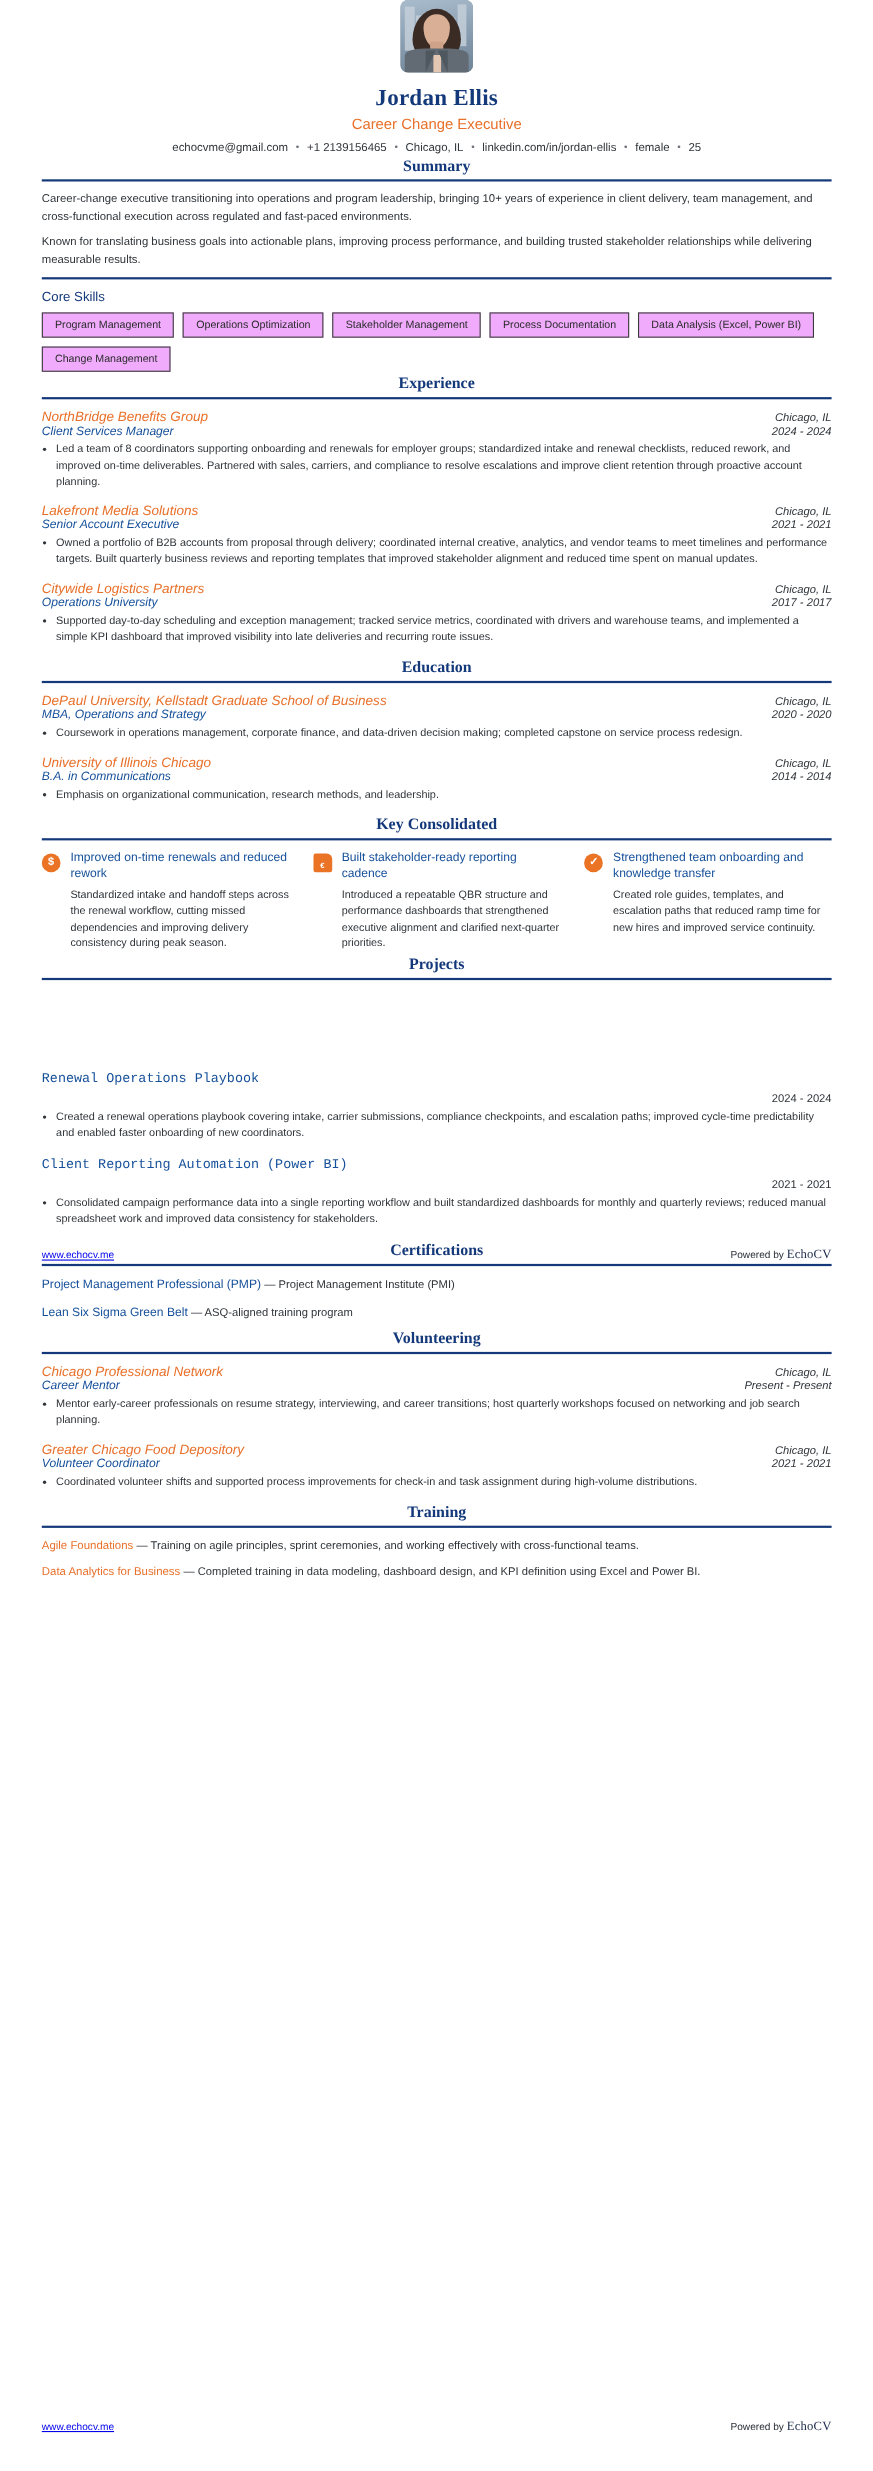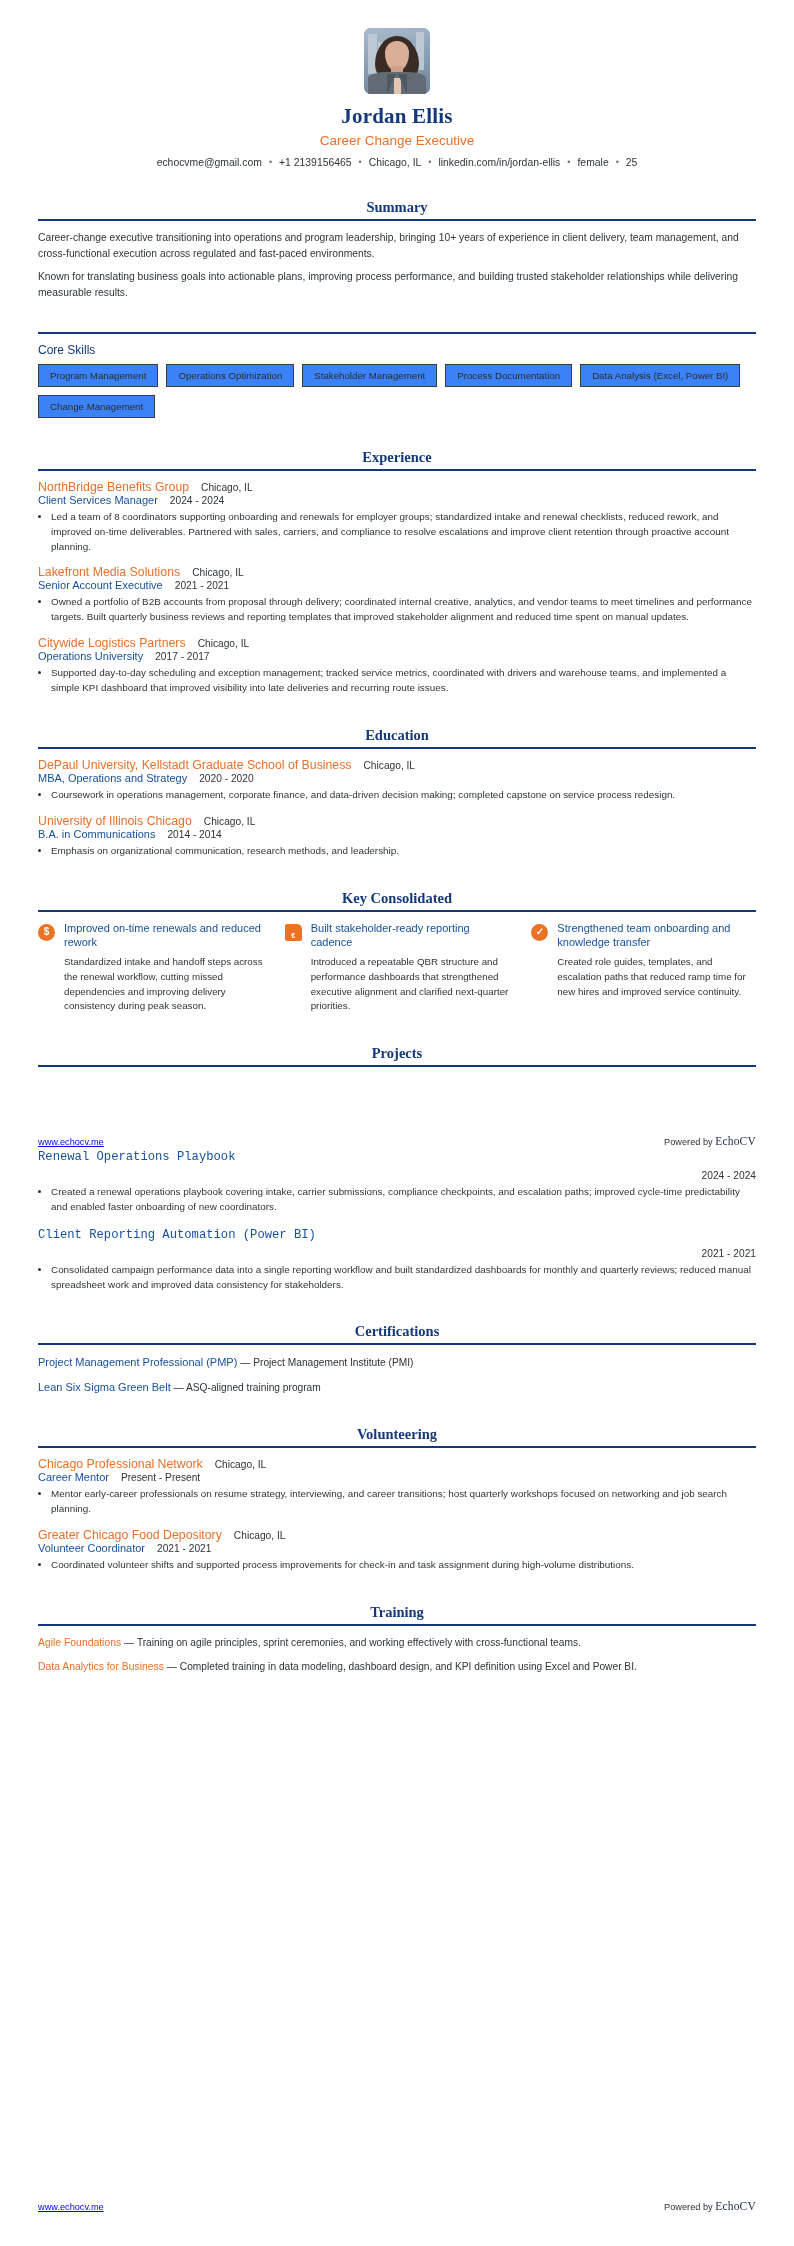--- a/index.html
+++ b/index.html
@@ -18,21 +18,20 @@
     background: #ffffff;
     position: relative;
   }
   .sheet {
     padding: 0 38px;
   }
 
   
   .header {
     text-align: center;
-    padding-top: 28px;
   }
   .avatar {
     width: 66px;
     height: 66px;
     margin: 0 auto;
     border-radius: 7px;
     overflow: hidden;
     background: #8d9aa6;
     position: relative;
   }
@@ -103,21 +102,21 @@
   }
   .contact .sep {
     color: #6d7379;
     padding: 0 7px;
     font-size: 9px;
     position: relative;
     top: -1px;
   }
 
   
-  .section { margin-top: 31px; }
+  .section { margin-top: 3px; }
   .sec-head {
     text-align: center;
     font-family: "Liberation Serif", serif;
     font-weight: bold;
     font-size: 14.5px;
     color: #14397a;
     padding-bottom: 3px;
   }
   .sec-rule {
     border-bottom: 2px solid #14397a;
@@ -138,29 +137,30 @@
     color: #14397a;
     margin-bottom: 7px;
   }
   .chips { display: flex; flex-wrap: wrap; gap: 8px; }
   .chip {
     border: 1px solid #3c3c3c;
     padding: 5px 11px;
     font-size: 9.7px;
     color: #2b2b2b;
     white-space: nowrap;
-    background: #3b82f6;
+    background: #f0abfc;
   }
 
   
   .entry { margin-bottom: 11px; }
   .entry-row {
     display: flex;
-    justify-content: flex-start;
+    justify-content: space-between;
     align-items: baseline;
+    font-style: italic;
   }
   .org {
     font-size: 12.3px;
     color: #e8702a;
   }
   .loc {
     font-size: 10.2px;
     color: #2f3439;
     white-space: nowrap;
     padding-left: 12px;

